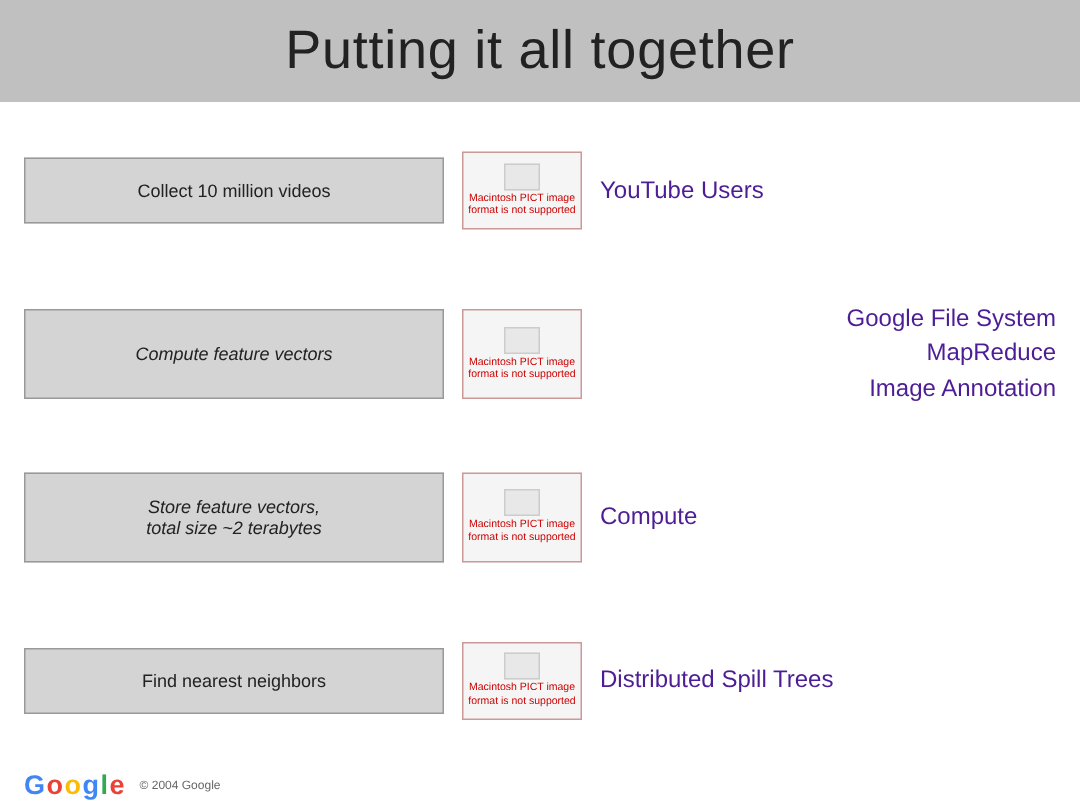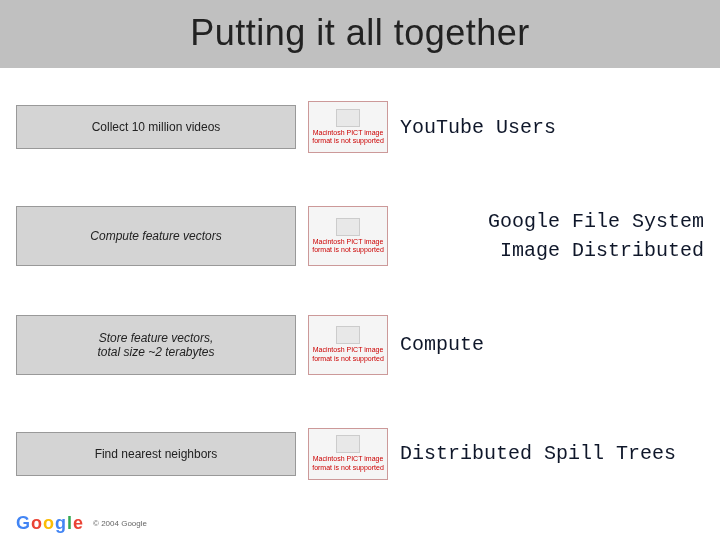--- a/index.html
+++ b/index.html
@@ -95,25 +95,24 @@
 
     .img-icon {
       width: 24px;
       height: 18px;
       background: #e8e8e8;
       border: 1px solid #ccc;
       margin-bottom: 2px;
     }
 
     .description {
-      font-size: 20px;
-      color: #0f172a;
+      font-size: 16px;
+      color: #4c1d95;
       flex: 1;
       line-height: 1.35;
-      font-family: Liberation Mono, monospace;
     }
 
     .description.multiline {
       display: flex;
       flex-direction: column;
       gap: 2px;
       align-items: flex-end;
     }
 
     .footer {
@@ -167,21 +166,22 @@
     <div class="row">
       <div class="label-box tall">
         <span>Compute feature vectors</span>
       </div>
       <div class="image-placeholder tall">
         <div class="img-icon"></div>
         <span class="img-text">Macintosh PICT image format is not supported</span>
       </div>
       <div class="description multiline">
         <span>Google File System</span>
-        <span>Image Distributed</span>
+        <span>MapReduce</span>
+        <span>Image Annotation</span>
       </div>
     </div>
 
     <div class="row">
       <div class="label-box tall">
         <span style="white-space:pre-line;">Store feature vectors,
 total size ~2 terabytes</span>
       </div>
       <div class="image-placeholder tall">
         <div class="img-icon"></div>

